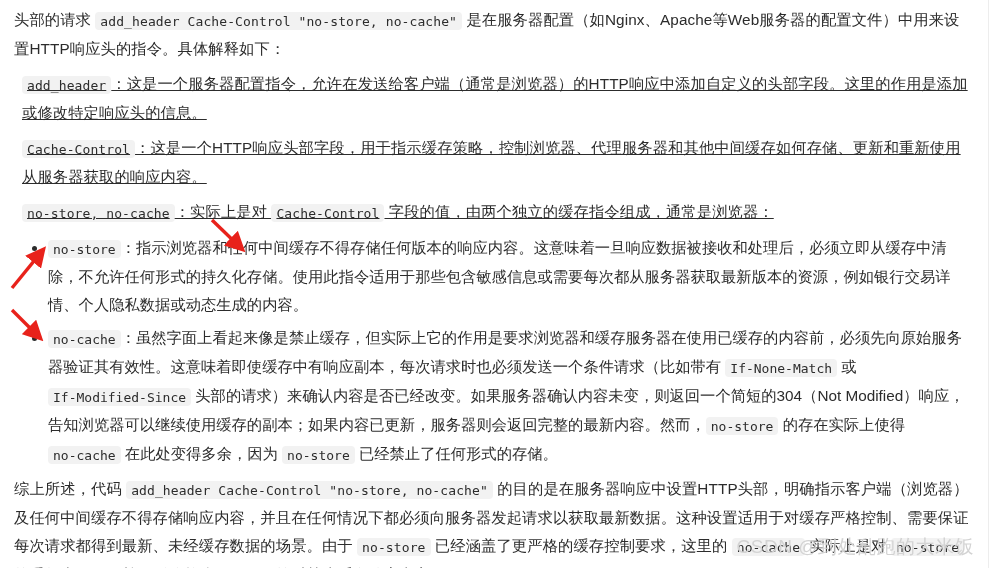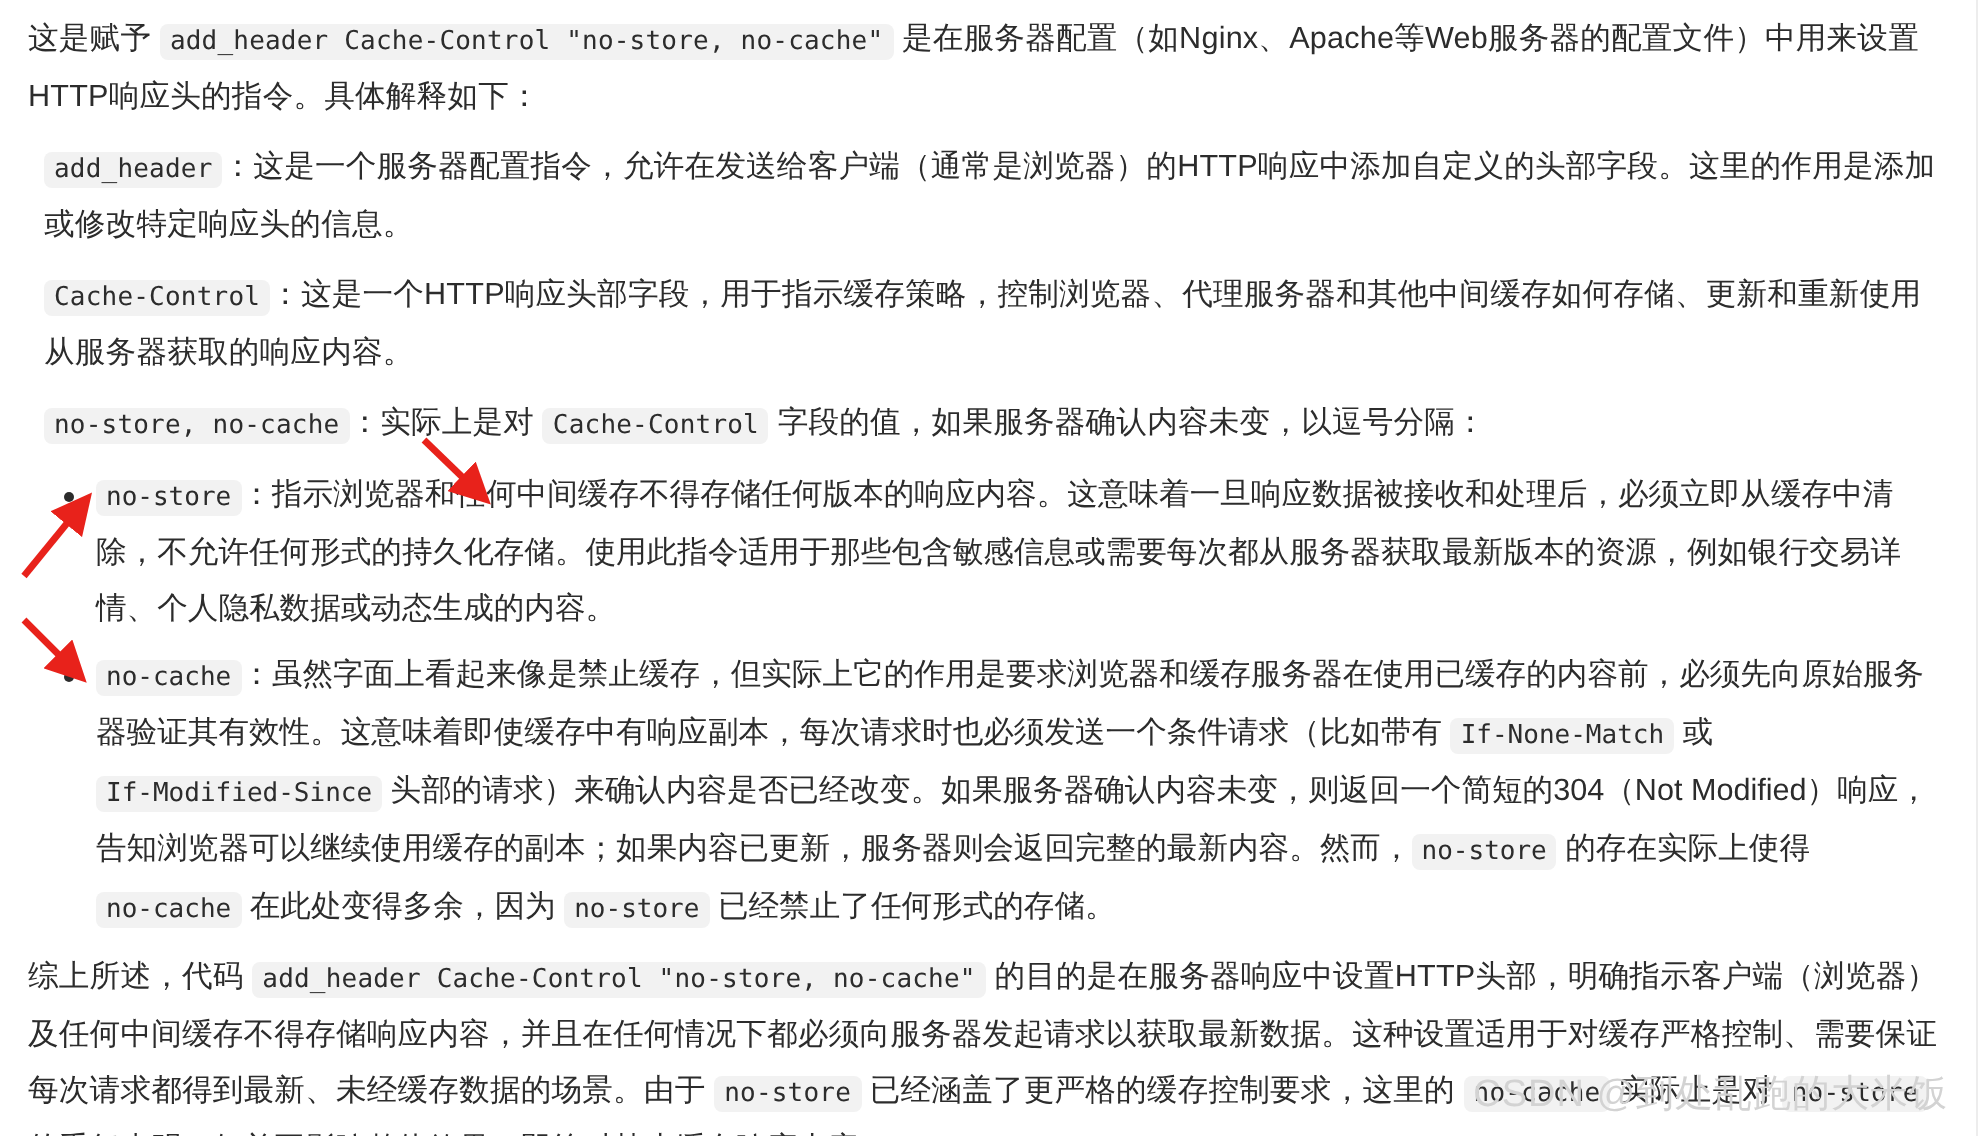--- a/index.html
+++ b/index.html
@@ -28,20 +28,21 @@
   .para {
     font-size: 15.3px;
     line-height: 28px;
     margin: 0 0 7px 0;
     letter-spacing: 0.1px;
     word-break: break-word;
   }
 
   .para.indented {
     padding-left: 8px;
+    text-decoration: underline;
   }
 
   .bullets {
     margin: 2px 0 6px 0;
     padding-left: 34px;
     list-style: none;
   }
   .bullets li {
     font-size: 15.3px;
     line-height: 28px;
@@ -88,27 +89,27 @@
     font-family: "Liberation Sans", "DejaVu Sans", sans-serif;
     letter-spacing: 0.5px;
     white-space: nowrap;
   }
 </style>
 </head>
 <body>
 
 <div id="doc">
 
-  <p class="para"><span>这是赋予 </span><code class="ic">add_header Cache-Control "no-store, no-cache"</code><span> 是在服务器配置（如Nginx、Apache等Web服务器的配置文件）中用来设置HTTP响应头的指令。具体解释如下：</span></p>
+  <p class="para"><span>头部的请求 </span><code class="ic">add_header Cache-Control "no-store, no-cache"</code><span> 是在服务器配置（如Nginx、Apache等Web服务器的配置文件）中用来设置HTTP响应头的指令。具体解释如下：</span></p>
 
   <p class="para indented"><code class="ic">add_header</code><span>：这是一个服务器配置指令，允许在发送给客户端（通常是浏览器）的HTTP响应中添加自定义的头部字段。这里的作用是添加或修改特定响应头的信息。</span></p>
 
   <p class="para indented"><code class="ic">Cache-Control</code><span>：这是一个HTTP响应头部字段，用于指示缓存策略，控制浏览器、代理服务器和其他中间缓存如何存储、更新和重新使用从服务器获取的响应内容。</span></p>
 
-  <p class="para indented"><code class="ic">no-store, no-cache</code><span>：实际上是对 </span><code class="ic">Cache-Control</code><span> 字段的值，如果服务器确认内容未变，以逗号分隔：</span></p>
+  <p class="para indented"><code class="ic">no-store, no-cache</code><span>：实际上是对 </span><code class="ic">Cache-Control</code><span> 字段的值，由两个独立的缓存指令组成，通常是浏览器：</span></p>
 
   <ul class="bullets">
     <li><code class="ic">no-store</code><span>：指示浏览器和任何中间缓存不得存储任何版本的响应内容。这意味着一旦响应数据被接收和处理后，必须立即从缓存中清除，不允许任何形式的持久化存储。使用此指令适用于那些包含敏感信息或需要每次都从服务器获取最新版本的资源，例如银行交易详情、个人隐私数据或动态生成的内容。</span></li>
     <li><code class="ic">no-cache</code><span>：虽然字面上看起来像是禁止缓存，但实际上它的作用是要求浏览器和缓存服务器在使用已缓存的内容前，必须先向原始服务器验证其有效性。这意味着即使缓存中有响应副本，每次请求时也必须发送一个条件请求（比如带有 </span><code class="ic">If-None-Match</code><span> 或 </span><code class="ic">If-Modified-Since</code><span> 头部的请求）来确认内容是否已经改变。如果服务器确认内容未变，则返回一个简短的304（Not Modified）响应，告知浏览器可以继续使用缓存的副本；如果内容已更新，服务器则会返回完整的最新内容。然而，</span><code class="ic">no-store</code><span> 的存在实际上使得 </span><code class="ic">no-cache</code><span> 在此处变得多余，因为 </span><code class="ic">no-store</code><span> 已经禁止了任何形式的存储。</span></li>
   </ul>
 
   <p class="para"><span>综上所述，代码 </span><code class="ic">add_header Cache-Control "no-store, no-cache"</code><span> 的目的是在服务器响应中设置HTTP头部，明确指示客户端（浏览器）及任何中间缓存不得存储响应内容，并且在任何情况下都必须向服务器发起请求以获取最新数据。这种设置适用于对缓存严格控制、需要保证每次请求都得到最新、未经缓存数据的场景。由于 </span><code class="ic">no-store</code><span> 已经涵盖了更严格的缓存控制要求，这里的 </span><code class="ic">no-cache</code><span> 实际上是对 </span><code class="ic">no-store</code><span> 的重复声明，但并不影响整体效果，即绝对禁止缓存响应内容。</span></p>
 
   <div class="watermark">CSDN @到处乱跑的大米饭</div>
 </div>

